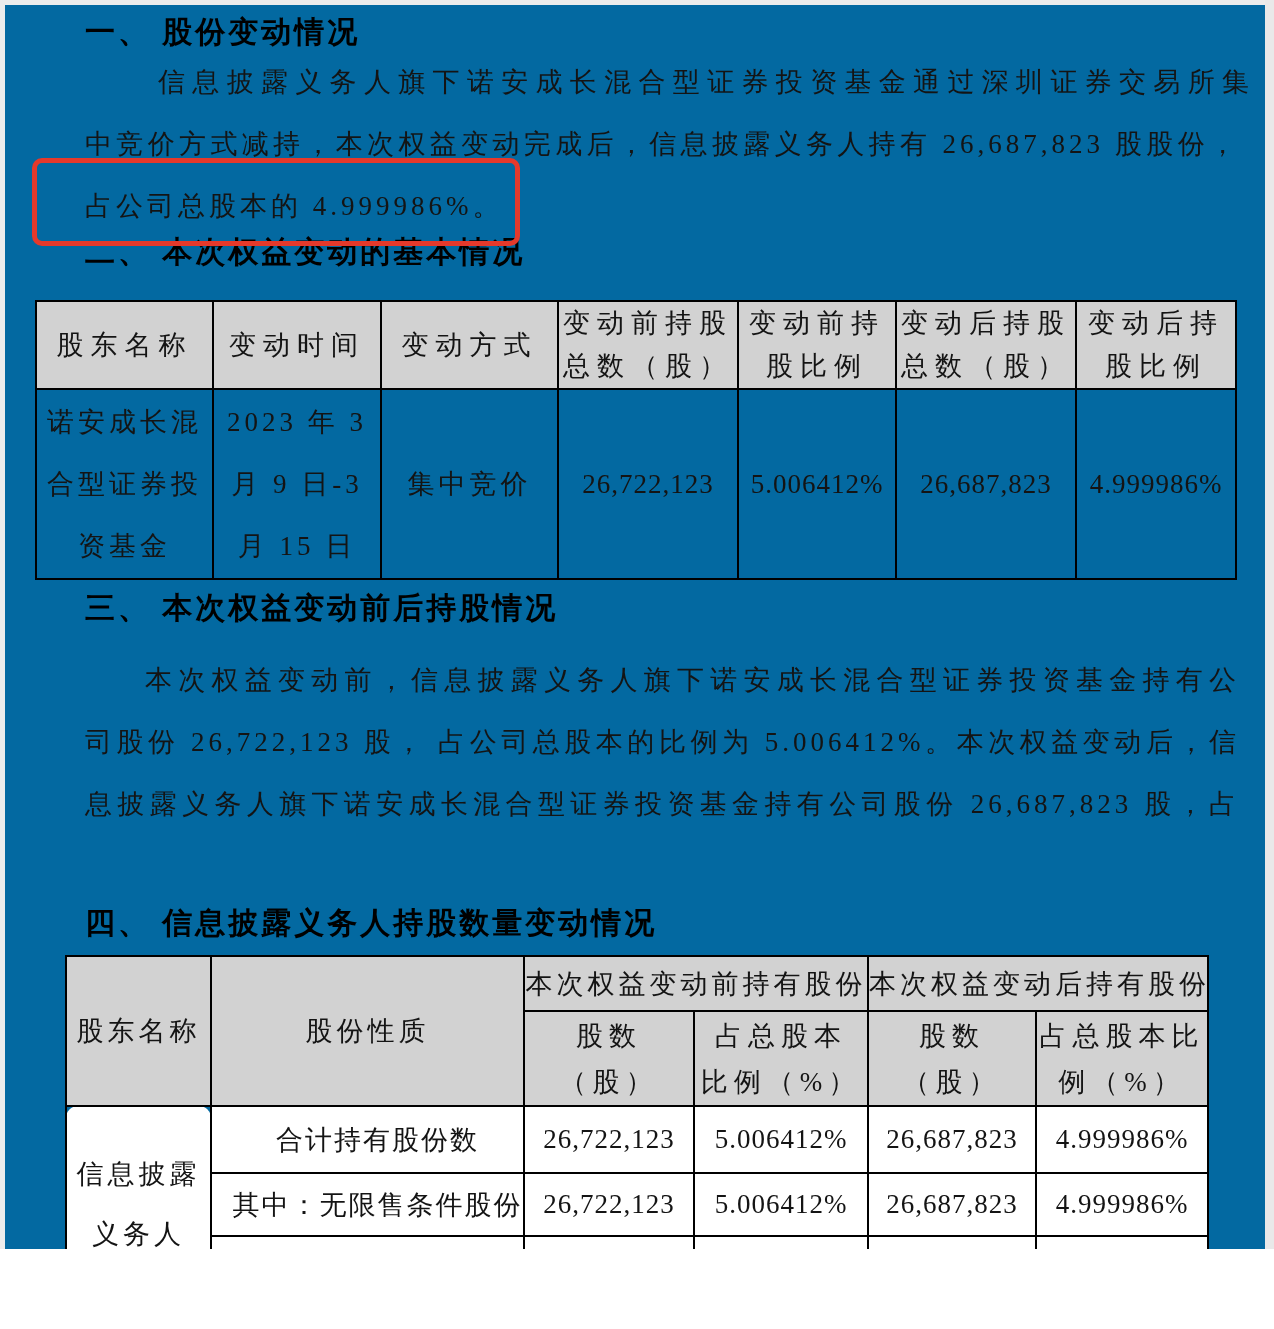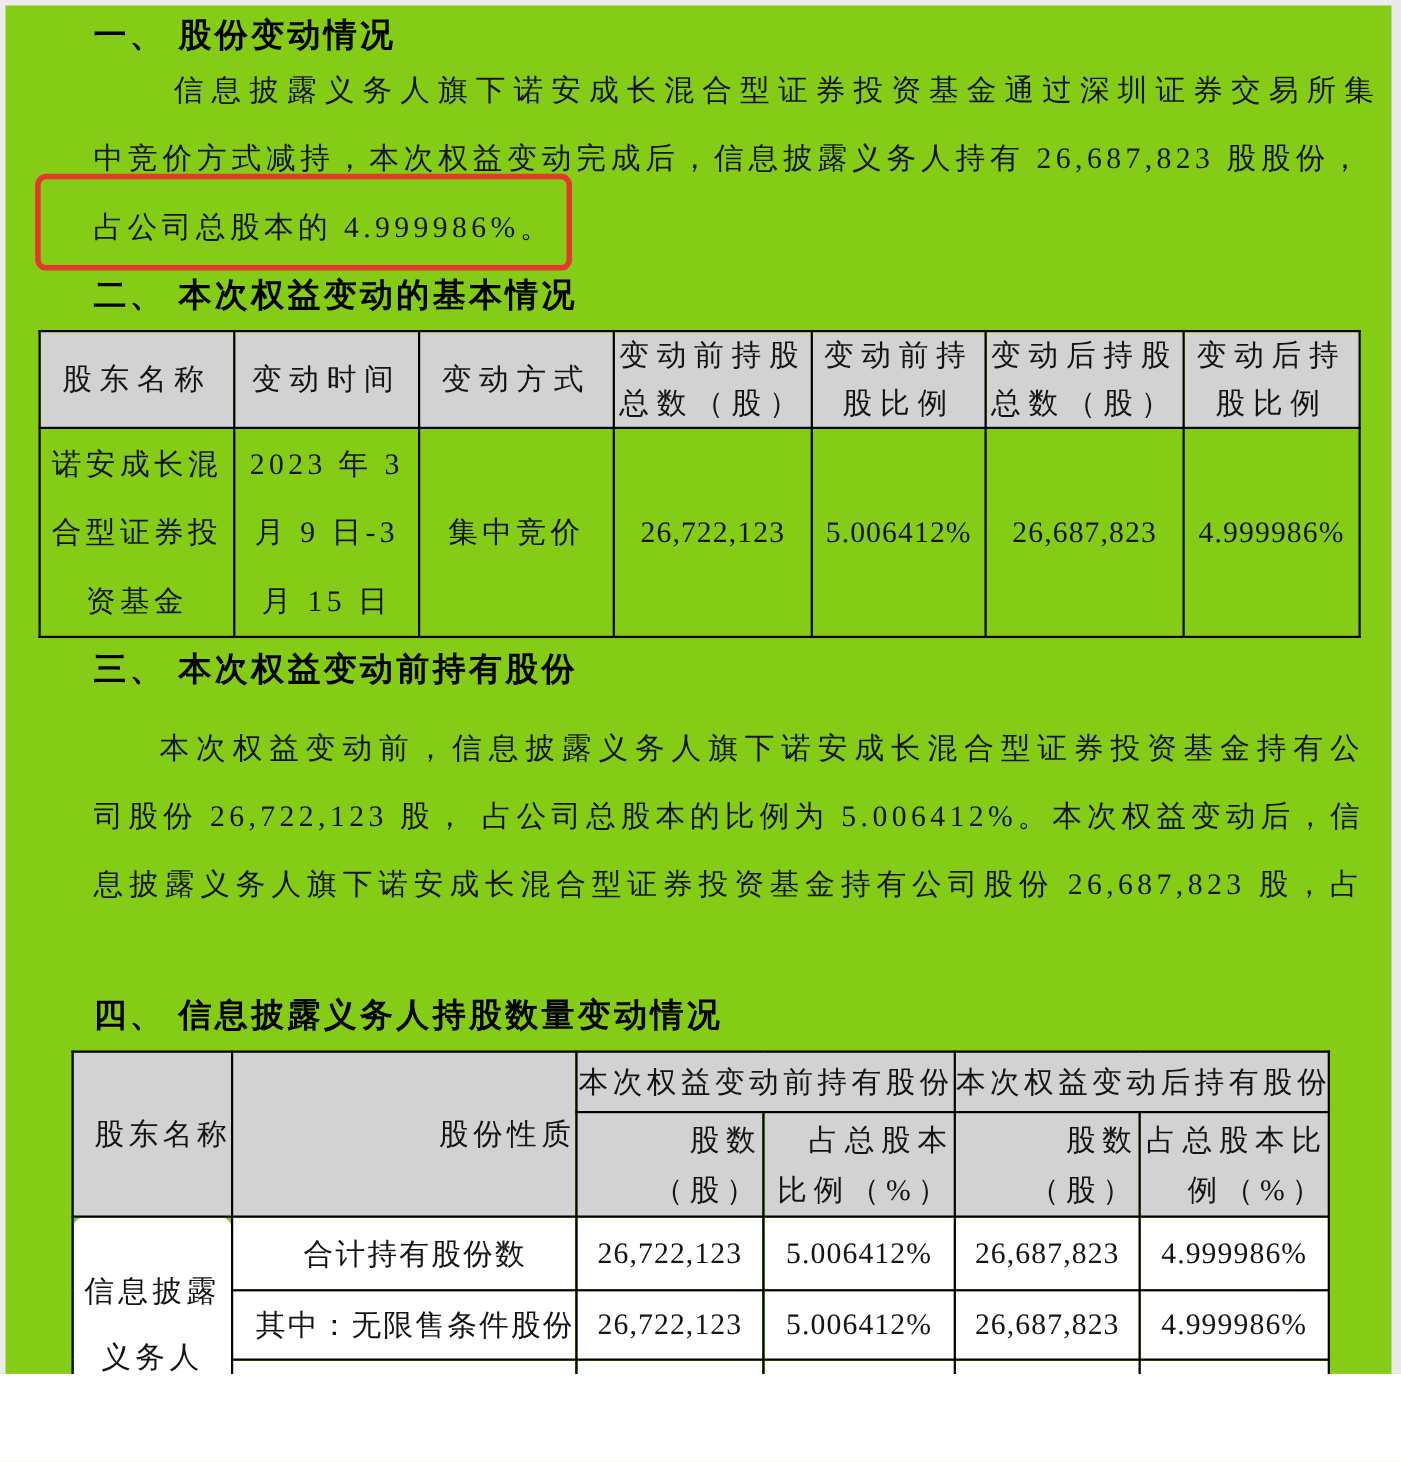--- a/index.html
+++ b/index.html
@@ -1,17 +1,17 @@
 <!DOCTYPE html>
 <html><head>
 <meta charset="utf-8">
 <style>
   html,body { margin:0; padding:0; background:#fff; }
   .page {
-    position:relative; width:1274px; height:1249px; background:#84cc16;
+    position:relative; width:1274px; height:1249px; background:#0369a1;
     font-family:"Liberation Serif","DejaVu Serif",serif; color:#141414; overflow:hidden;
   }
   .edge-top  { position:absolute; left:0; top:0; width:100%; height:5px; background:#ececec; }
   .edge-left { position:absolute; left:0; top:0; width:5px; height:100%; background:#ececec; }
   .edge-right{ position:absolute; right:0; top:0; width:9px; height:100%; background:#e9e9e9; }
 
   .h {
     position:absolute; font-family:"Liberation Sans","DejaVu Sans",sans-serif;
     font-weight:700; font-size:30px; letter-spacing:3px; color:#000; white-space:nowrap;
   }
@@ -28,21 +28,21 @@
   table { border-collapse:collapse; table-layout:fixed; position:absolute; }
   th, td { border:2px solid #000; padding:0; font-weight:400; overflow:hidden; }
   .t1 { left:35px; top:300px; width:1200px; }
   .t1 th { background:#d2d2d2; font-size:27px; letter-spacing:7px; line-height:43px;
            text-align:center; vertical-align:middle; white-space:pre; }
   .t1 td { font-size:27px; letter-spacing:4px; line-height:62px; text-align:center;
            vertical-align:middle; white-space:pre;margin-left:44px; }
   .t1 td.num { letter-spacing:1px; }
 
   .t2 { left:65px; top:955px; width:1142px; }
-  .t2 th { background:#d2d2d2; font-size:27px; letter-spacing:4px; text-align:right;
+  .t2 th { background:#d2d2d2; font-size:27px; letter-spacing:4px; text-align:center;
            vertical-align:middle; white-space:pre; }
   .t2 th.sub { line-height:46px; letter-spacing:6px; }
   .t2 td { font-size:27px; background:#fff; vertical-align:middle; white-space:pre; }
   .t2 td.holder { text-align:center; line-height:60px; letter-spacing:4px;border-radius:12px; }
   .t2 td.nature { text-align:center; padding-left:20px; letter-spacing:2px; }
   .t2 td.nature.indent { padding-left:104px; }
   .t2 td.num { text-align:center; letter-spacing:1px; }
 </style>
 </head>
 <body>
@@ -51,21 +51,21 @@
   <div class="edge-top"></div>
   <div class="edge-left"></div>
   <div class="edge-right"></div>
 
   <div class="h" style="left:85px; top:12px;">一、 股份变动情况</div>
   <div class="line just" style="left:158px; top:64px; width:1095px;">信息披露义务人旗下诺安成长混合型证券投资基金通过深圳证券交易所集</div>
   <div class="line just" style="left:85px;  top:126px; width:1155px;">中竞价方式减持，本次权益变动完成后，信息披露义务人持有 26,687,823 股股份，</div>
   <div class="line" style="left:85px; top:188px;">占公司总股本的 4.999986%。</div>
   <div class="red-box"></div>
 
-  <div class="h" style="left:85px; top:248px;">二、 本次权益变动的基本情况</div>
+  <div class="h" style="left:85px; top:232px;">二、 本次权益变动的基本情况</div>
 
   <table class="t1">
     <colgroup>
       <col style="width:177px">
         <col style="width:168px">
         <col style="width:177px">
       <col style="width:180px">
         <col style="width:158px">
         <col style="width:180px">
         <col style="width:160px">
@@ -93,21 +93,21 @@
 月 15 日</td>
       <td>集中竞价</td>
       <td class="num">26,722,123</td>
       <td class="num">5.006412%</td>
       <td class="num">26,687,823</td>
       <td class="num">4.999986%</td>
     </tr>
   </tbody>
     </table>
 
-  <div class="h" style="left:85px; top:588px;">三、 本次权益变动前持有股份</div>
+  <div class="h" style="left:85px; top:588px;">三、 本次权益变动前后持股情况</div>
   <div class="line just" style="left:145px; top:662px; width:1095px;">本次权益变动前，信息披露义务人旗下诺安成长混合型证券投资基金持有公</div>
   <div class="line just" style="left:85px;  top:724px; width:1155px;">司股份 26,722,123 股， 占公司总股本的比例为 5.006412%。本次权益变动后，信</div>
   <div class="line just" style="left:85px;  top:786px; width:1155px;">息披露义务人旗下诺安成长混合型证券投资基金持有公司股份 26,687,823 股，占</div>
 
   <div class="h" style="left:85px; top:903px;">四、 信息披露义务人持股数量变动情况</div>
 
   <table class="t2">
     <colgroup>
       <col style="width:145px">
         <col style="width:313px">

